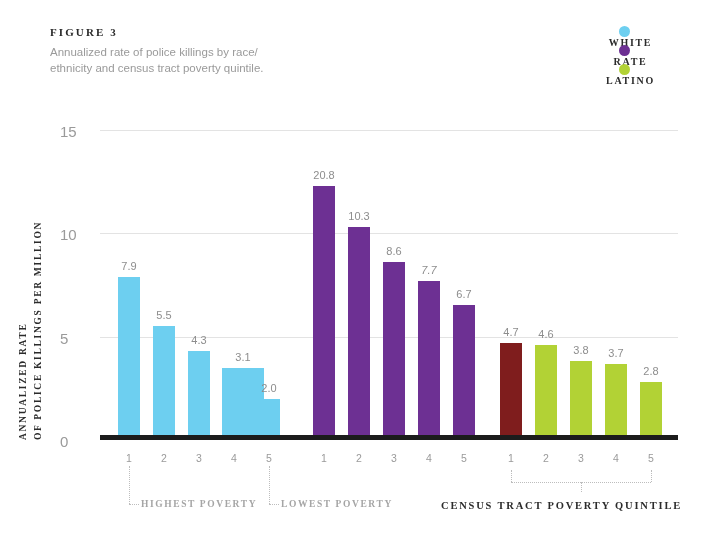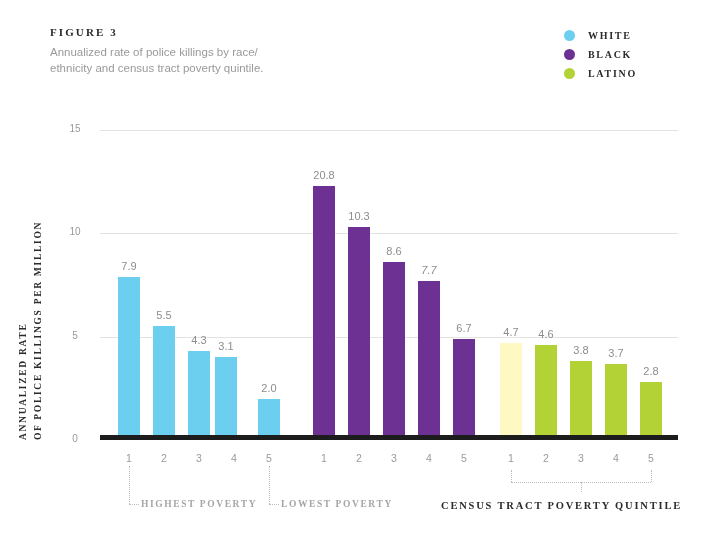--- a/index.html
+++ b/index.html
@@ -43,20 +43,21 @@
   #legend {
     position: absolute;
     right: 22px;
     top: 26px;
     width: 120px;
   }
   .legend-row {
     display: flex;
     align-items: center;
     height: 19px;
+    flex-direction: column;
   }
   .legend-dot {
     width: 11px;
     height: 11px;
     border-radius: 50%;
     flex: 0 0 auto;
   }
   .legend-text {
     font-family: "Liberation Serif", serif;
     font-weight: bold;
@@ -110,23 +111,23 @@
     left: 100px;
     top: 435px;
     width: 578px;
     height: 5px;
     background: #1c1c1c;
   }
   .ytick {
     position: absolute;
     left: 60px;
     width: 30px;
-    text-align: center;
-    font-family: "Liberation Sans", sans-serif;
-    font-size: 10px;
+    text-align: left;
+    font-family: "Liberation Sans", sans-serif;
+    font-size: 15px;
     color: #9a9a9a;
   }
 
   .bar {
     position: absolute;
     bottom: 0;
     width: 22px;
   }
   .bar-value {
     position: absolute;
@@ -190,21 +191,21 @@
 <div id="figure-caption">Annualized rate of police killings by race/
 ethnicity and census tract poverty quintile.</div>
 
 <div id="legend">
     <div class="legend-row">
       <span class="legend-dot" style="background: rgb(109, 207, 240);"></span>
       <span class="legend-text">WHITE</span>
     </div>
     <div class="legend-row">
       <span class="legend-dot" style="background: rgb(109, 48, 147);"></span>
-      <span class="legend-text">BLACK</span>
+      <span class="legend-text">RATE</span>
     </div>
     <div class="legend-row">
       <span class="legend-dot" style="background: rgb(178, 210, 53);"></span>
       <span class="legend-text">LATINO</span>
     </div>
   </div>
 
 <div id="y-axis-title">
   <div class="y-axis-line l1">ANNUALIZED RATE</div>
   <div class="y-axis-line l2">OF POLICE KILLINGS PER MILLION</div>
@@ -216,42 +217,42 @@
     <div class="gridline" style="top: 0px;"></div>
     <div class="bar" style="left: 18px; height: 163.267px; background: rgb(109, 207, 240);">
       <span class="bar-value">7.9</span>
     </div>
     <div class="bar" style="left: 53px; height: 113.667px; background: rgb(109, 207, 240);">
       <span class="bar-value">5.5</span>
     </div>
     <div class="bar" style="left: 88px; height: 88.8667px; background: rgb(109, 207, 240);">
       <span class="bar-value">4.3</span>
     </div>
-    <div class="bar" style="left: 115px; height: 83px; background: rgb(109, 207, 240);">
+    <div class="bar" style="left: 122px; height: 72px; background: rgb(109, 207, 240); padding-left: 20px;">
       <span class="bar-value">3.1</span>
     </div>
     <div class="bar" style="left: 158px; height: 41.3333px; background: rgb(109, 207, 240);">
       <span class="bar-value">2.0</span>
     </div>
     <div class="bar" style="left: 213px; height: 254.2px; background: rgb(109, 48, 147);">
       <span class="bar-value">20.8</span>
     </div>
     <div class="bar" style="left: 248px; height: 212.867px; background: rgb(109, 48, 147);">
       <span class="bar-value">10.3</span>
     </div>
     <div class="bar" style="left: 283px; height: 177.733px; background: rgb(109, 48, 147);">
       <span class="bar-value">8.6</span>
     </div>
     <div class="bar" style="left: 318px; height: 159.133px; background: rgb(109, 48, 147); font-style: italic;">
       <span class="bar-value">7.7</span>
     </div>
-    <div class="bar" style="left: 353px; height: 101px; background: rgb(109, 48, 147);">
+    <div class="bar" style="left: 353px; height: 135px; background: rgb(109, 48, 147);">
       <span class="bar-value">6.7</span>
     </div>
-    <div class="bar" style="left: 400px; height: 97.1333px; background: #fef9c3;">
+    <div class="bar" style="left: 400px; height: 97.1333px; background: #7f1d1d;">
       <span class="bar-value">4.7</span>
     </div>
     <div class="bar" style="left: 435px; height: 95.0667px; background: rgb(178, 210, 53);">
       <span class="bar-value">4.6</span>
     </div>
     <div class="bar" style="left: 470px; height: 78.5333px; background: rgb(178, 210, 53);">
       <span class="bar-value">3.8</span>
     </div>
     <div class="bar" style="left: 505px; height: 76.4667px; background: rgb(178, 210, 53);">
       <span class="bar-value">3.7</span>

